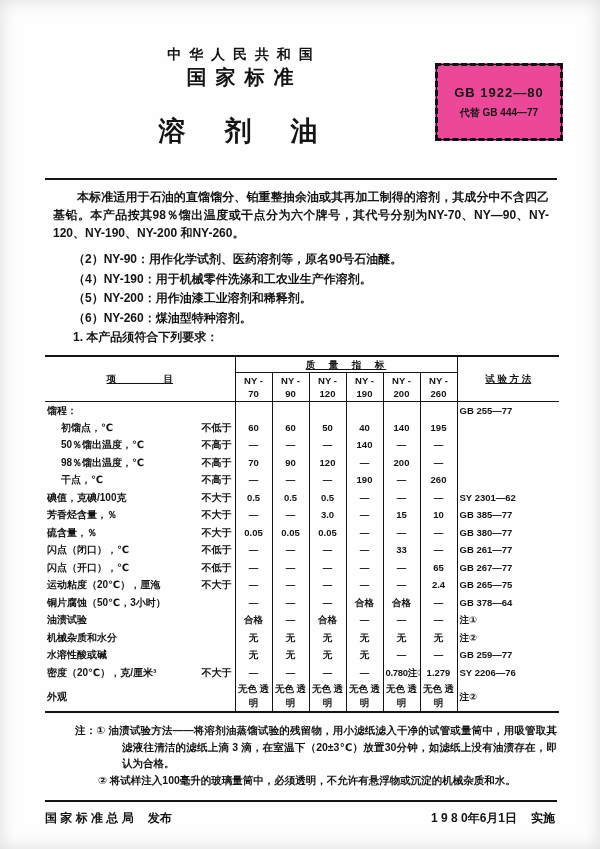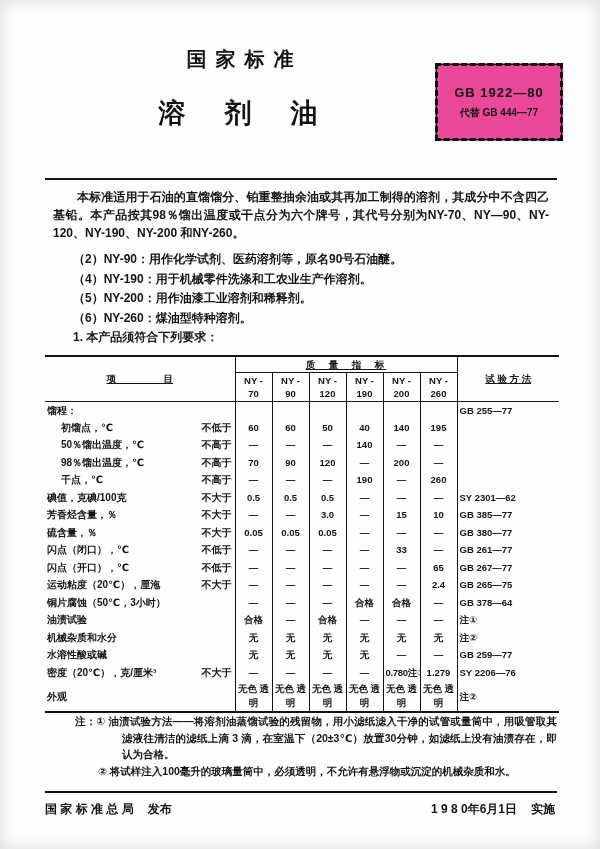--- a/index.html
+++ b/index.html
@@ -82,38 +82,39 @@
   .itemrow{display:flex;justify-content:space-between;align-items:baseline;}
   .iname{white-space:nowrap;font-size:10px;}
   .ind1 .iname{padding-left:14px;}
   .qual{white-space:nowrap;font-size:10px;padding-right:1px;}
   td.tight{font-size:8px;white-space:nowrap;letter-spacing:-0.3px;}
   tbody tr{height:17.5px;}
   tr.tall{height:31px;}
   tr.tall td.v{line-height:14px;white-space:normal;word-break:break-all;}
 
   
-  .notes{font-size:10.5px;line-height:16.5px;font-weight:600;text-align:justify;}
+  .notes{margin-top:9px;font-size:10.5px;line-height:16.5px;font-weight:600;text-align:justify;}
   .note1{padding-left:77px;text-indent:-47px;}
   .note2{padding-left:77px;text-indent:-24px;}
 
   
   .footer{margin-top:12px;border-top:2px solid #141414;padding-top:7px;}
   .frow{display:flex;justify-content:space-between;font-size:12px;font-weight:bold;line-height:19px;}
   .fleft,.fright{display:flex;gap:14px;}
   .fright{padding-right:2px;}
 </style>
 </head>
 <body>
 
 <div class="page">
   <div class="content">
 
     <div class="hdr">
       <div class="hdr-center">
+        <div class="hdr-country">中 华 人 民 共 和 国</div>
         <div class="hdr-stdtype">国 家 标 准</div>
         <div class="hdr-title">溶　剂　油</div>
       </div>
       <div class="std-box">
         <div class="std-no">GB 1922—80</div>
         <div class="std-replaces">代替 GB 444—77</div>
       </div>
     </div>
 
     <hr class="rule">

